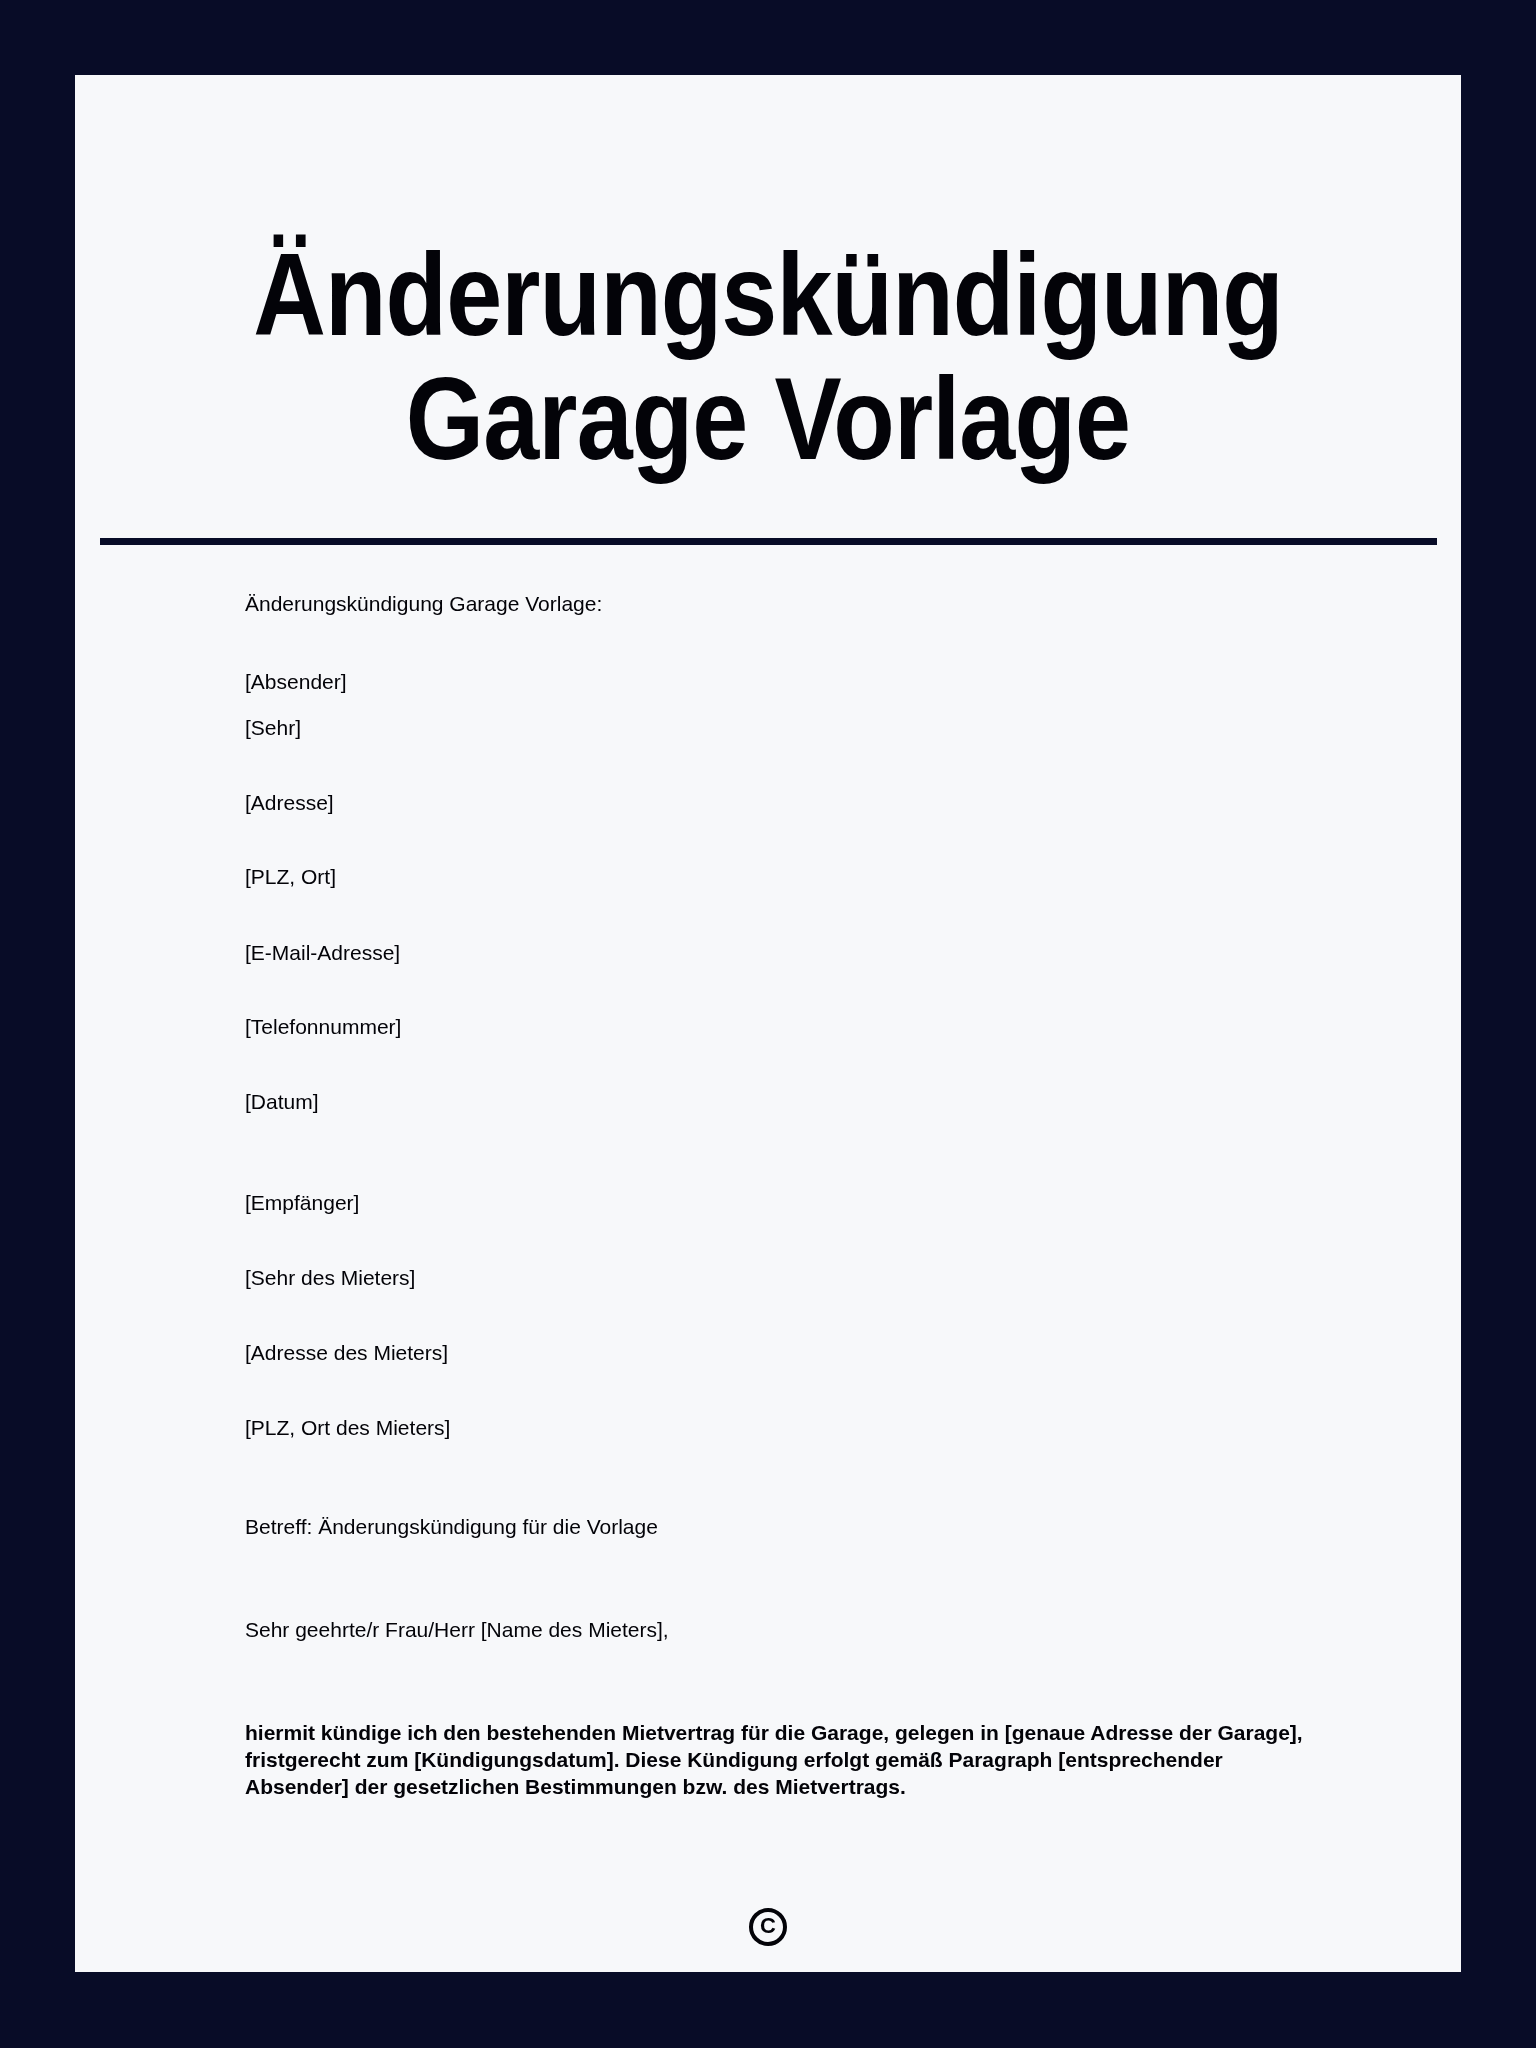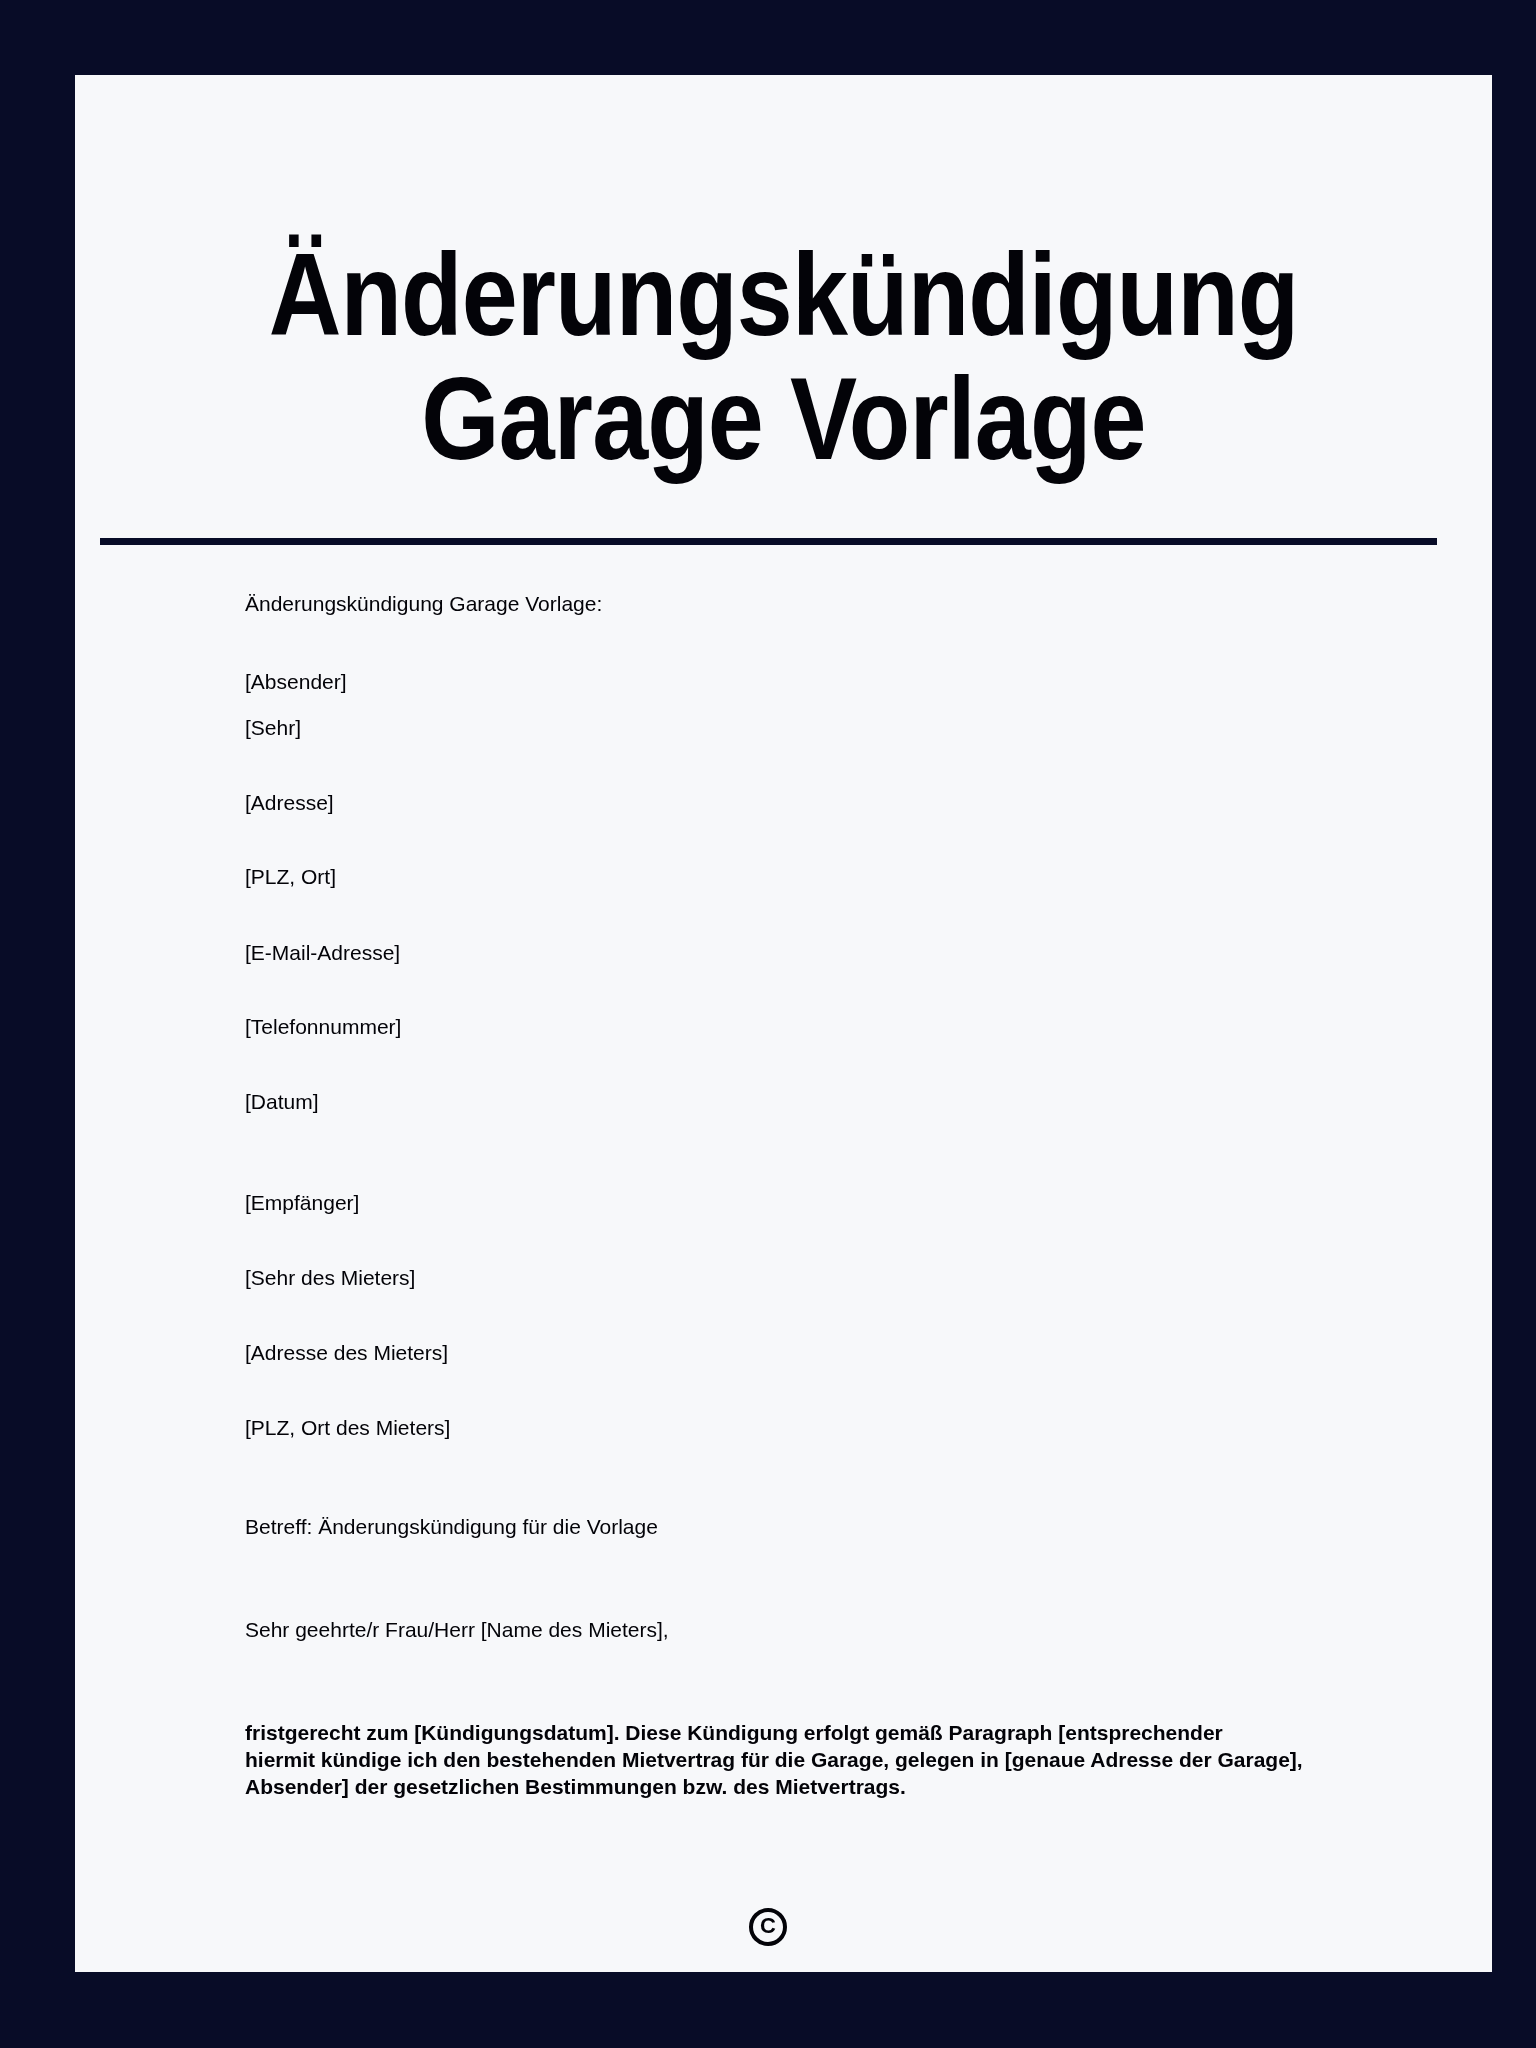--- a/index.html
+++ b/index.html
@@ -16,21 +16,20 @@
     height: 2048px;
     background: #080c27;
   }
   .card {
     position: absolute;
     left: 75px;
     top: 75px;
     width: 1386px;
     height: 1897px;
     background: #f7f8fa;
-    padding-left: 31px;
   }
   .title {
     position: absolute;
     top: 158px;
     left: 0;
     width: 100%;
     margin: 0;
     text-align: center;
     font-size: 117px;
     line-height: 124px;
@@ -120,22 +119,22 @@
 
     <div class="line" style="top:1115px">[Empfänger]</div>
     <div class="line" style="top:1190px">[Sehr des Mieters]</div>
     <div class="line" style="top:1265px">[Adresse des Mieters]</div>
     <div class="line" style="top:1340px">[PLZ, Ort des Mieters]</div>
 
     <div class="line" style="top:1439px">Betreff: Änderungskündigung für die Vorlage</div>
     <div class="line" style="top:1542px">Sehr geehrte/r Frau/Herr [Name des Mieters],</div>
 
     <p class="paragraph">
+      <span class="paragraph-line">hiermit kündige ich den bestehenden Mietvertrag für die Garage, gelegen in [genaue Adresse der Garage],</span>
       <span class="paragraph-line">fristgerecht zum [Kündigungsdatum]. Diese Kündigung erfolgt gemäß Paragraph [entsprechender</span>
-      <span class="paragraph-line">hiermit kündige ich den bestehenden Mietvertrag für die Garage, gelegen in [genaue Adresse der Garage],</span>
       <span class="paragraph-line">Absender] der gesetzlichen Bestimmungen bzw. des Mietvertrags.</span>
     </p>
 
     <div class="copyright">
       <span class="c">C</span>
     </div>
 
   </div>
 </div>
 

